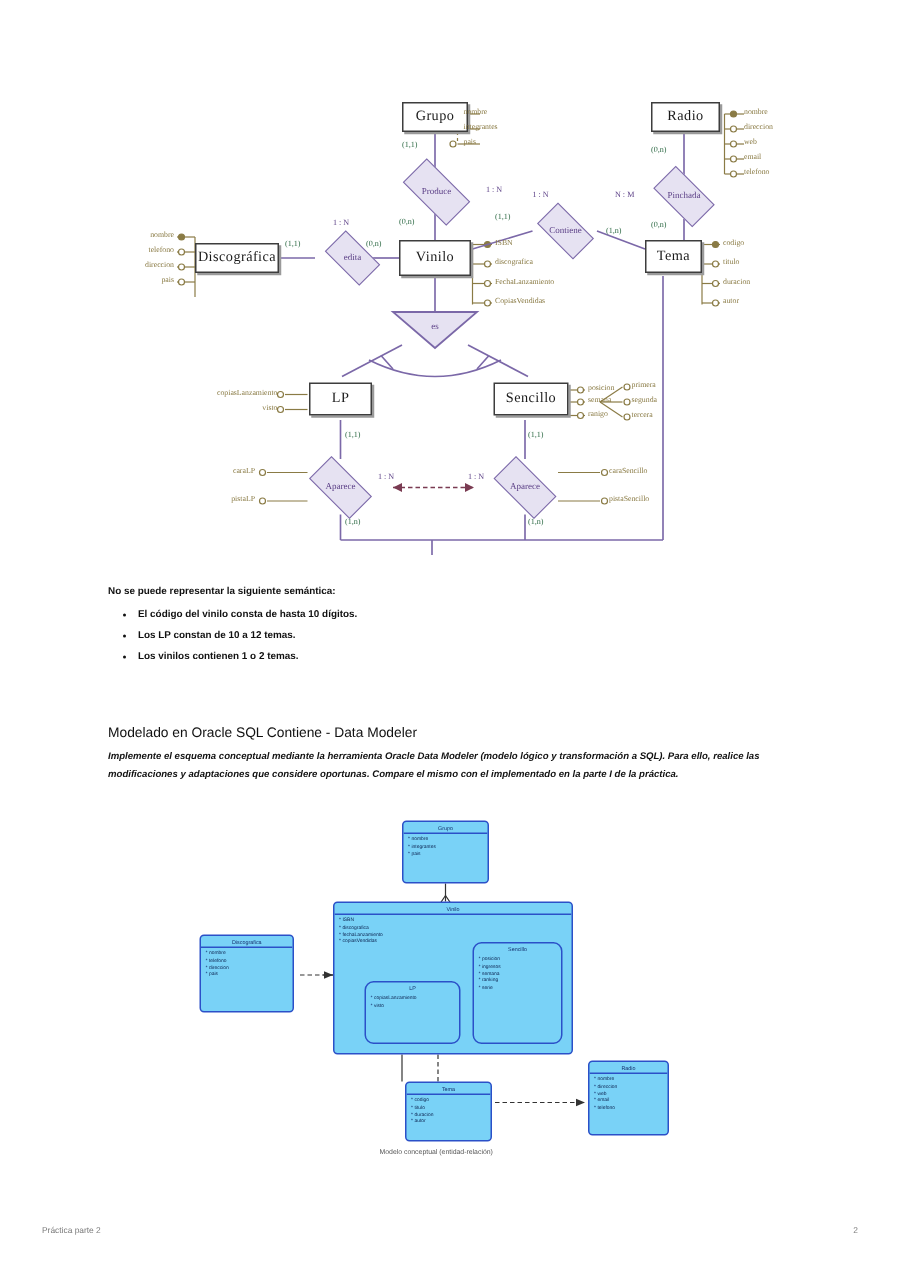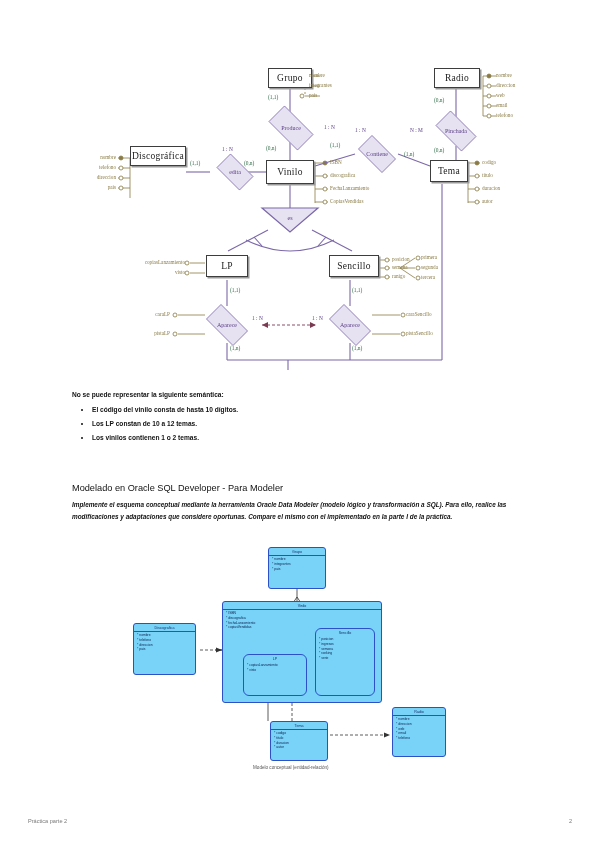--- a/index.html
+++ b/index.html
@@ -220,21 +220,21 @@
 
       <polygon points="262,160 318,160 290,184" fill="#e6e2f2" stroke="#7b68a8" stroke-width="1.2"></polygon>
     </svg>
 
     <div class="ent shadow" style="left:268px;top:20px;width:44px;height:20px;">
       <span>Grupo</span>
     </div>
     <div class="ent shadow" style="left:434px;top:20px;width:46px;height:20px;">
       <span>Radio</span>
     </div>
-    <div class="ent shadow" style="left:130px;top:98px;width:56px;height:20px;">
+    <div class="ent shadow" style="left:130px;top:114px;width:56px;height:20px;">
       <span>Discográfica</span>
     </div>
     <div class="ent shadow" style="left:266px;top:112px;width:48px;height:24px;">
       <span>Vinilo</span>
     </div>
     <div class="ent shadow" style="left:430px;top:112px;width:38px;height:22px;">
       <span>Tema</span>
     </div>
     <div class="ent shadow" style="left:206px;top:207px;width:42px;height:22px;">
       <span>LP</span>
@@ -332,21 +332,21 @@
     <div class="card p" style="left:312px;top:268px;">1 : N</div>
   </div>
 
   <div class="txt lead" style="left:72px;top:391px;">No se puede representar la siguiente semántica:</div>
   <ul class="txt bul" style="left:80px;top:406px;width:420px;">
     <li>El código del vinilo consta de hasta 10 dígitos.</li>
     <li>Los LP constan de 10 a 12 temas.</li>
     <li>Los vinilos contienen 1 o 2 temas.</li>
   </ul>
 
-  <div class="txt h2" style="left:72px;top:483px;">Modelado en Oracle SQL Developer - Para Modeler</div>
+  <div class="txt h2" style="left:72px;top:483px;">Modelado en Oracle SQL Contiene - Data Modeler</div>
   <div class="txt para" style="left:72px;top:499px;width:458px;">Implemente el esquema conceptual mediante la herramienta Oracle Data Modeler (modelo lógico y transformación a SQL). Para ello, realice las modificaciones y adaptaciones que considere oportunas. Compare el mismo con el implementado en la parte I de la práctica.</div>
 
   <div class="lm">
     <svg width="600" height="250">
       <g stroke="#333" stroke-width="0.8" fill="none">
         <line x1="297" y1="54" x2="297" y2="66"></line>
         <line x1="200" y1="115" x2="222" y2="115" stroke-dasharray="3 2"></line>
         <polygon points="222,115 216,112.5 216,117.5" fill="#333" stroke="none"></polygon>
         <line x1="268" y1="168" x2="268" y2="186"></line>
         <line x1="292" y1="168" x2="292" y2="186" stroke-dasharray="3 2"></line>

